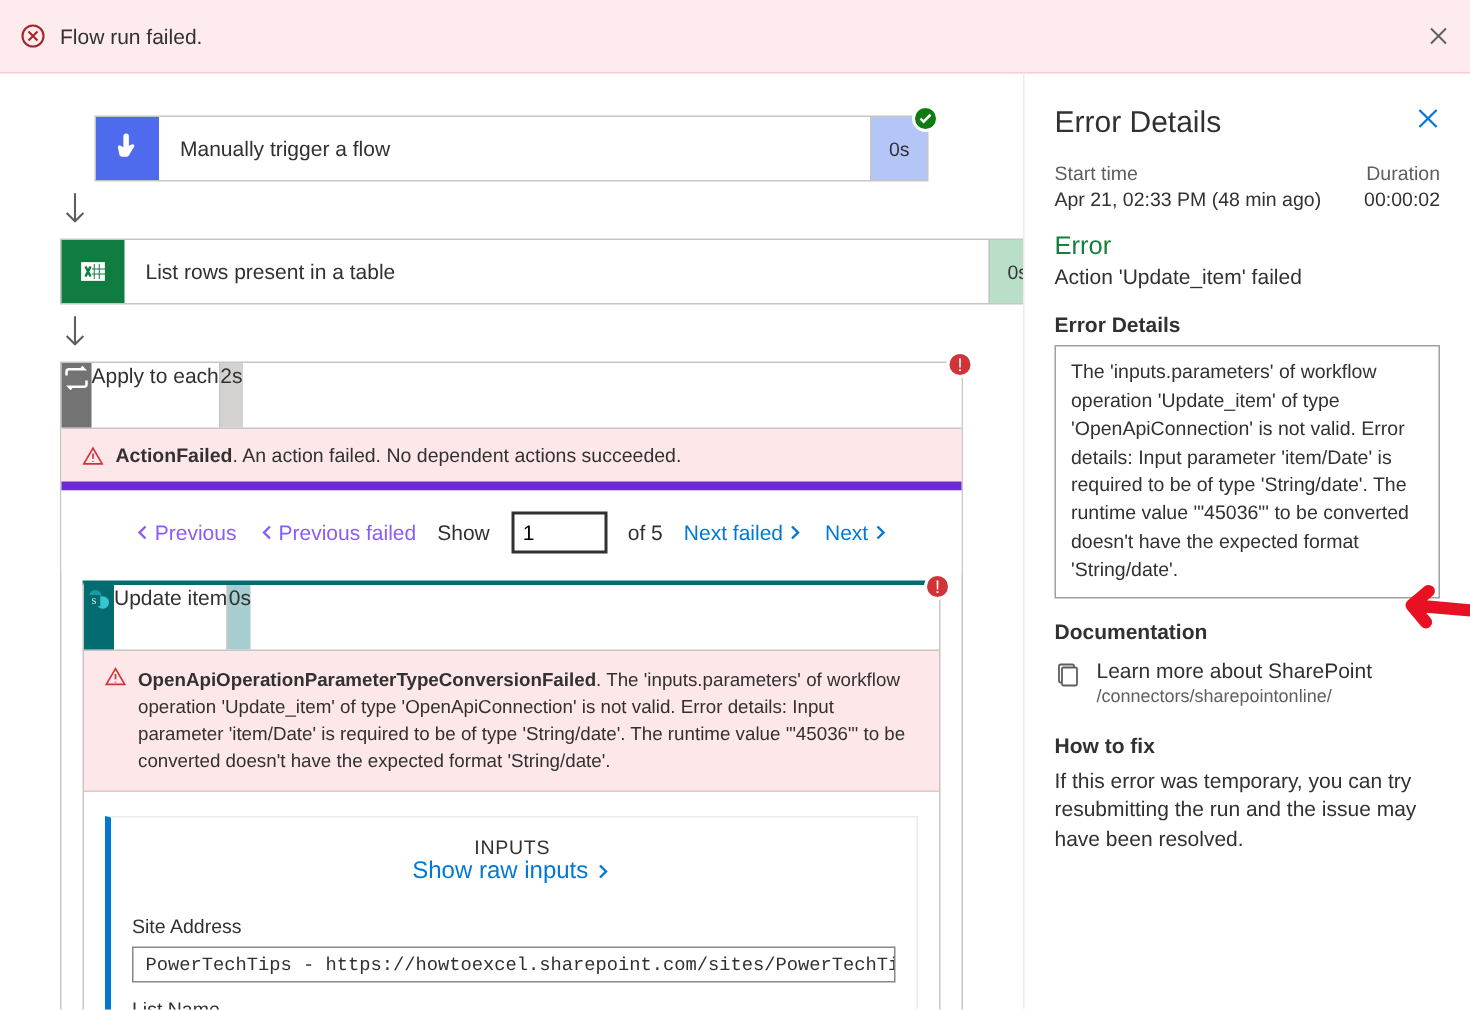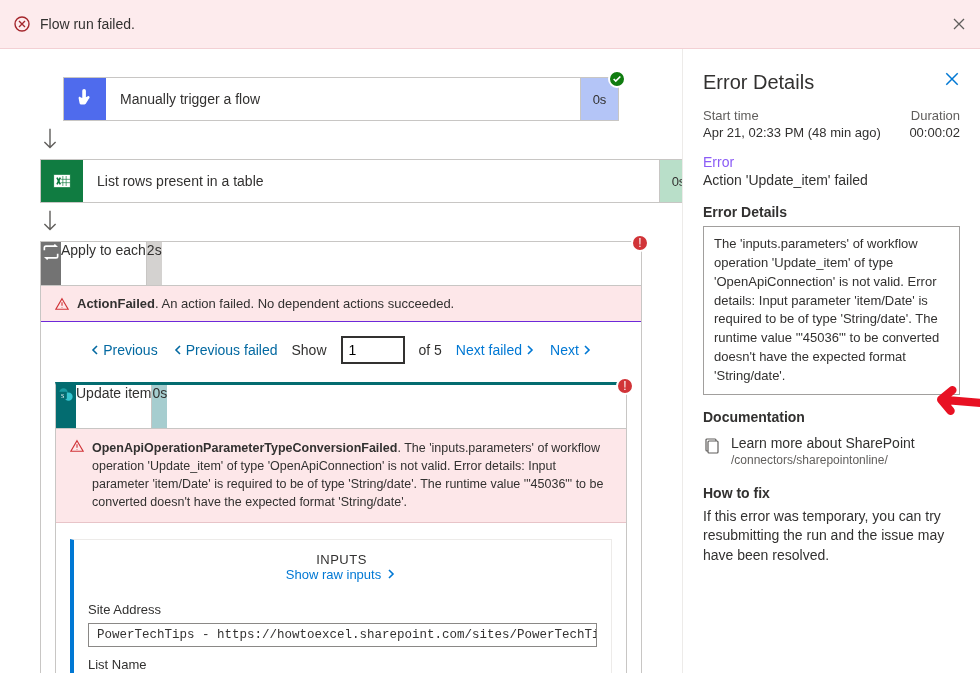--- a/index.html
+++ b/index.html
@@ -120,40 +120,40 @@
   .apply-head {
     display:flex;
     height:44px;
     background:#fff;
     border-bottom:1px solid #c8c6c4;
   }
   .alert-bar {
     background:#fde7e9;
     padding:10px 14px;
     font-size:13px;
-    border-bottom:1px solid #6d28d9;
+    border-bottom:6px solid #6d28d9;
     display:flex;
     align-items:flex-start;
     gap:8px;
   }
   .alert-bar .tri { color:#d13438; flex-shrink:0; margin-top:1px; }
   .alert-bar .txt { color:#323130; }
   .alert-bar .txt b { font-weight:600; }
 
   .pager {
     padding:14px 10px 14px 10px;
     display:flex;
     align-items:center;
     justify-content:center;
     gap:14px;
     font-size:14px;
     background:#fff;
   }
   .pager .nav { color:#0078d4; cursor:pointer; display:flex; align-items:center; gap:2px;}
-  .pager .nav.dis { color:#0369a1; cursor:default; }
+  .pager .nav.dis { color:#8b5cf6; cursor:default; }
   .pager input {
     width:64px; height:28px;
     border:2px solid #323130;
     text-align:left;
     padding:0 6px;
     font-size:14px;
   }
   .chev { width:12px; height:12px; }
 
   .nested {
@@ -186,21 +186,21 @@
     border-left:4px solid #0078d4;
     padding:0;
   }
   .inputs-head {
     display:flex;
     align-items:center;
     padding:12px 14px 10px 12px;
     flex-direction:column;
   }
   .inputs-head .lbl { flex:1; font-size:13px; letter-spacing:0.5px; color:#323130; }
-  .inputs-head .raw { color:#0078d4; font-size:13px; display:flex; align-items:center; gap:4px; cursor:pointer;}
+  .inputs-head .raw { color:#0078d4; font-size:16px; display:flex; align-items:center; gap:4px; cursor:pointer;}
 
   .field { padding:10px 14px 0 14px; }
   .field-label { font-size:13px; color:#323130; margin-bottom:6px; }
   .field-box {
     border:1px solid #8a8886;
     padding:4px 8px;
     font-family:"Courier New",monospace;
     font-size:12.5px;
     white-space:nowrap;
     overflow-x:auto;
@@ -210,21 +210,21 @@
 
   
   .side h1 { font-size:20px; font-weight:400; color:#323130; }
   .side .close-x { position:absolute; top:0; right:0; color:#0078d4; cursor:pointer; }
   .side-top { position:relative; margin-bottom:14px; }
   .meta-row { display:flex; margin-top:6px; font-size:13px; }
   .meta-row .k { color:#605e5c; }
   .meta-left { flex:1; }
   .meta-right { text-align:right; }
   .meta-row .v { color:#323130; margin-top:2px; }
-  .side .sub { margin-top:14px; font-size:14px; color:#8b5cf6;}
+  .side .sub { margin-top:14px; font-size:17px; color:#15803d;}
   .side .subv { font-size:14px; color:#323130; margin-top:2px;}
   .err-head { font-weight:600; font-size:14px; margin-top:16px; margin-bottom:6px; }
   .err-box {
     border:1px solid #a19f9d;
     padding:8px 10px;
     font-size:13px;
     line-height:1.45;
     color:#323130;
     position:relative;
   }

